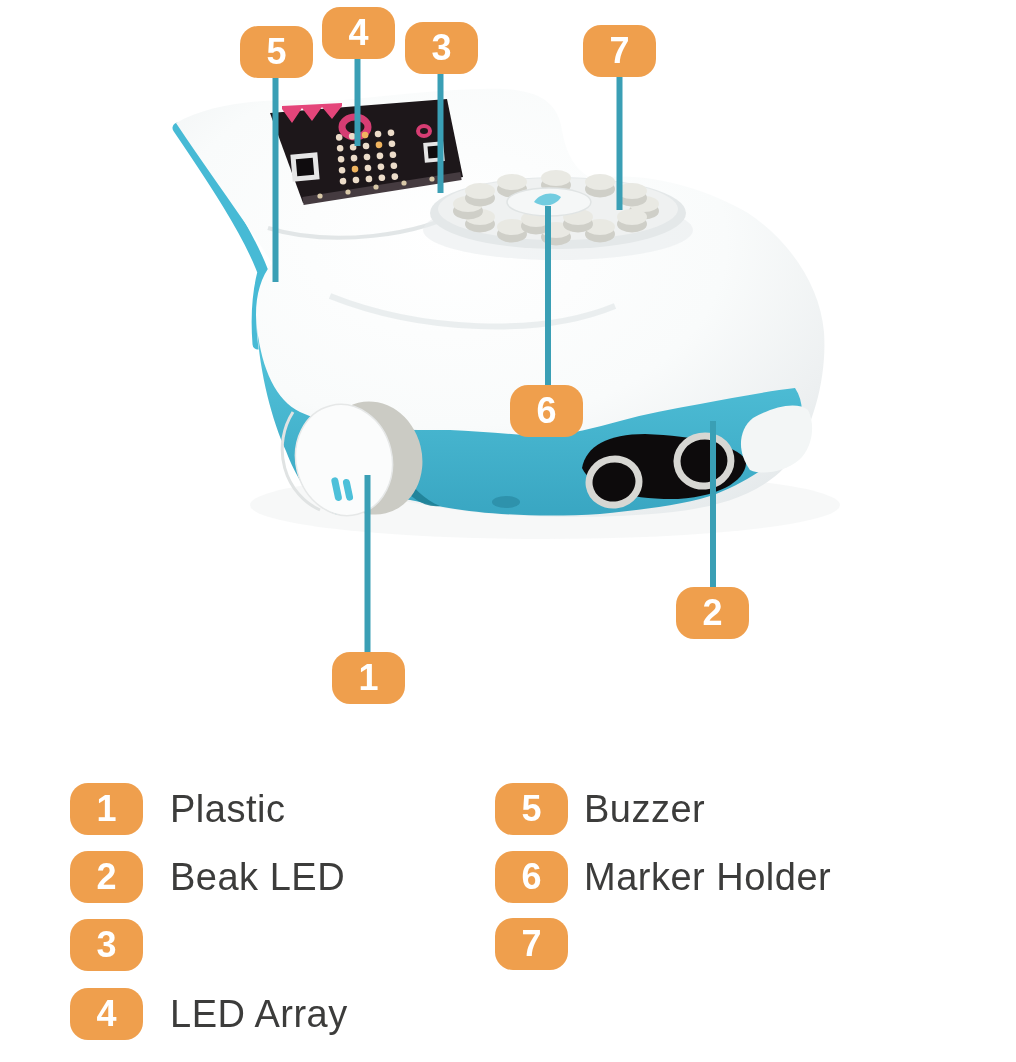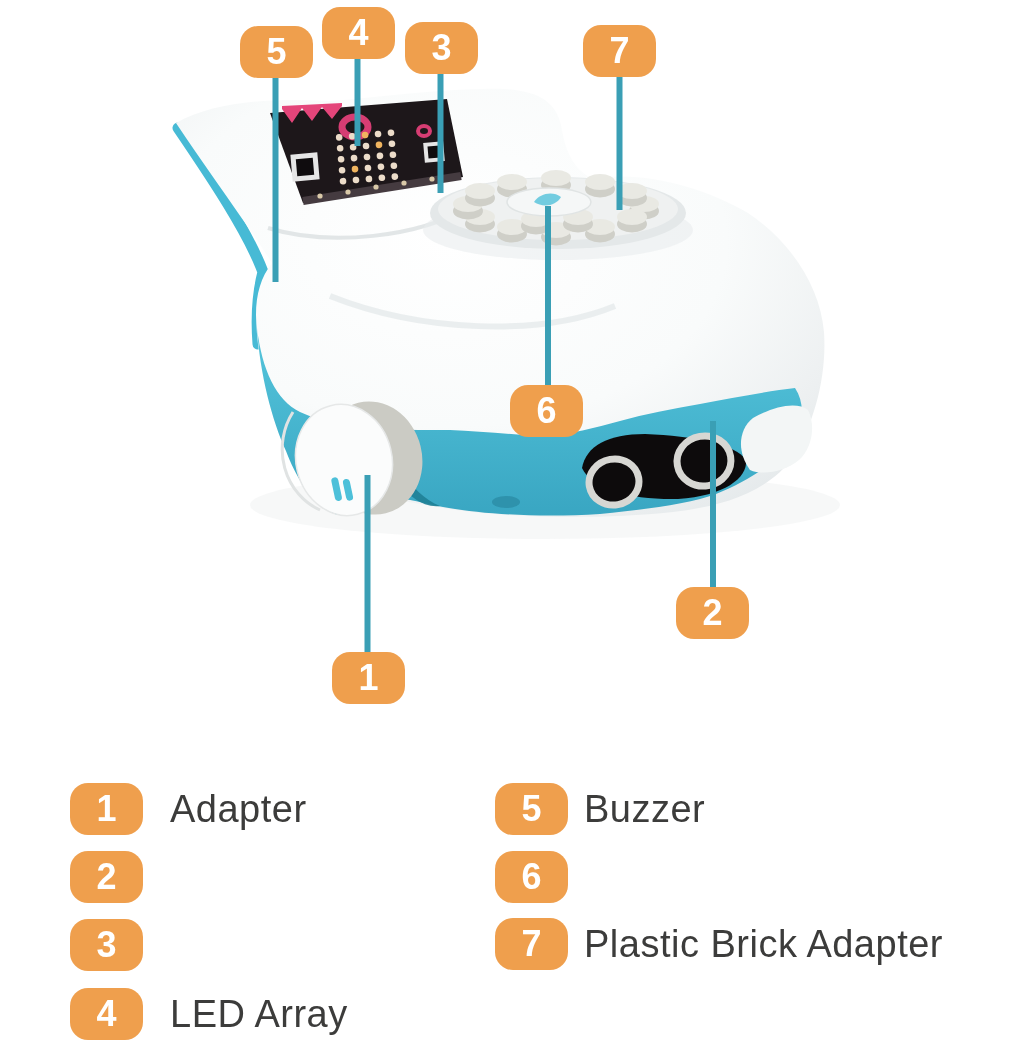--- a/index.html
+++ b/index.html
@@ -207,38 +207,39 @@
   <div class="badge" style="left:322px;top:7px">4</div>
   <div class="badge" style="left:405px;top:22px">3</div>
   <div class="badge" style="left:583px;top:25px">7</div>
   <div class="badge" style="left:510px;top:385px">6</div>
   <div class="badge" style="left:676px;top:587px">2</div>
   <div class="badge" style="left:332px;top:652px">1</div>
 
   <div>
     <div class="legend-row col-left" style="left:70px;top:783px">
       <div class="badge">1</div>
-      <div class="legend-label">Adapter</div>
+      <div class="legend-label">Plastic</div>
     </div>
     <div class="legend-row col-left" style="left:70px;top:851px">
       <div class="badge">2</div>
+      <div class="legend-label">Beak LED</div>
     </div>
     <div class="legend-row col-left" style="left:70px;top:919px">
       <div class="badge">3</div>
     </div>
     <div class="legend-row col-left" style="left:70px;top:988px">
       <div class="badge">4</div>
       <div class="legend-label">LED Array</div>
     </div>
 
     <div class="legend-row col-right" style="left:495px;top:783px">
       <div class="badge">5</div>
       <div class="legend-label">Buzzer</div>
     </div>
     <div class="legend-row col-right" style="left:495px;top:851px">
       <div class="badge">6</div>
+      <div class="legend-label">Marker Holder</div>
     </div>
     <div class="legend-row col-right" style="left:495px;top:918px">
       <div class="badge">7</div>
-      <div class="legend-label">Plastic Brick Adapter</div>
     </div>
   </div>
 </div>
 
 </body></html>

